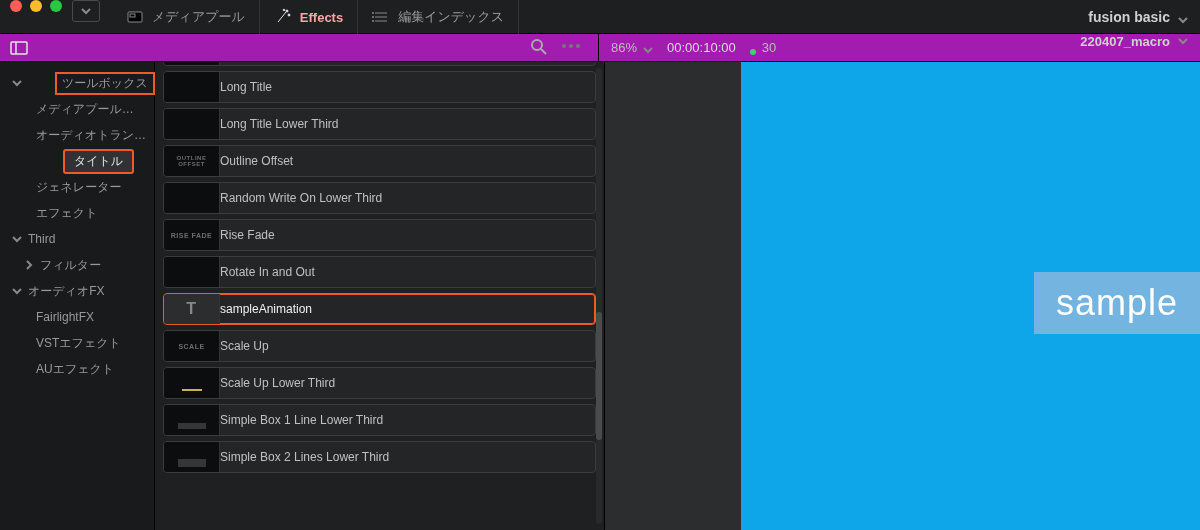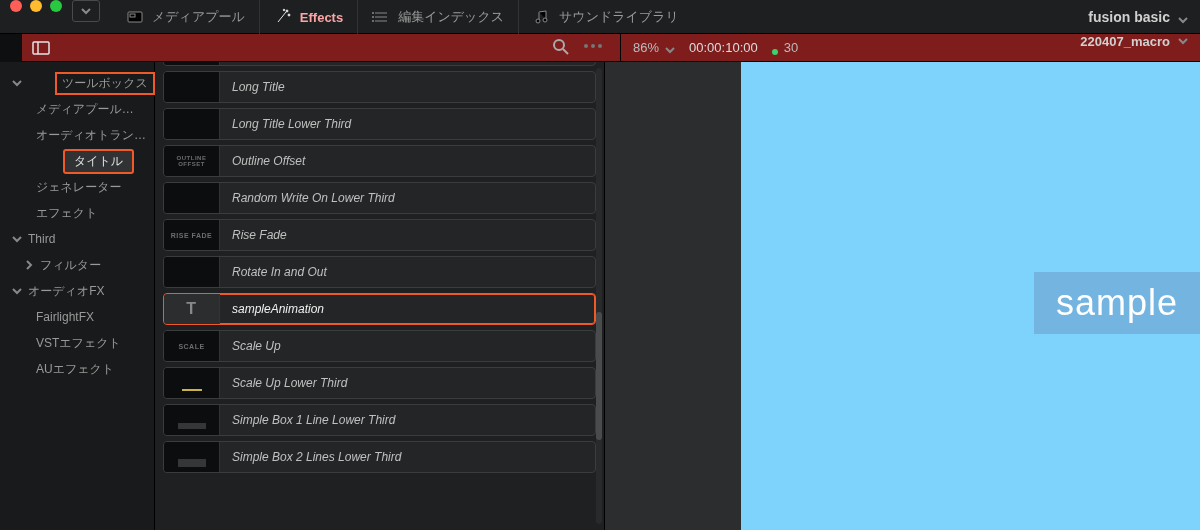--- a/index.html
+++ b/index.html
@@ -15,21 +15,21 @@
   .sq svg { width:12px; height:12px; stroke:#8a8a8a; fill:none; stroke-width:2;}
   .menu-item { display:flex; align-items:center; gap:8px; padding:0 14px; height:34px; font-size:13px; color:#9a9a9a; cursor:pointer; border-right:1px solid #333;}
   .menu-item .micon{ width:18px; height:18px; display:flex; align-items:center; justify-content:center;}
   .menu-item.active { color:#fca5a5;font-weight:bold; }
   .menu-item.active .micon svg *{ stroke:#e5e5e5; }
   .proj { position:absolute; right:12px; top:0; height:34px; display:flex; align-items:center; gap:8px; color:#d0d0d0; font-size:14px; font-weight:600;}
   .chev-sm{ width:10px;height:10px; }
   .chev-sm svg{width:100%;height:100%;stroke:#888;fill:none;stroke-width:2;}
 
   
-  .secbar { display:flex; align-items:center; height:28px; background:#7f1d1d; border-bottom:1px solid #000; position:relative;margin-left:22px;}
+  .secbar { display:flex; align-items:center; height:28px; background:#a21caf; border-bottom:1px solid #000; position:relative;}
   .panelbtn { width:26px; height:22px; margin:0 6px; display:flex; align-items:center; justify-content:center; border:1px solid #transparent; border-radius:3px; cursor:pointer;}
   .panelbtn svg{stroke:#aaa;fill:none;stroke-width:1.5;}
   .panelbtn.active svg{stroke:#e5e5e5;}
   .sec-left{ flex:0 0 598px; display:flex; align-items:center; position:relative; height:100%;}
   .search { position:absolute; right:50px; top:4px; width:18px; height:18px; cursor:pointer;}
   .search svg{stroke:#aaa;fill:none;stroke-width:2;}
   .dots { position:absolute; right:18px; top:10px; display:flex; gap:3px; cursor:pointer;}
   .dots span{width:4px;height:4px;background:#777;border-radius:50%;}
   .sec-right{ flex:1; display:flex; align-items:center; padding:0 12px; border-left:1px solid #000; height:100%; position:relative;}
   .zoom { display:flex; align-items:center; gap:6px; font-size:13px; color:#bbb; margin-right:14px;}
@@ -50,30 +50,30 @@
   .sb-chev svg{width:10px;height:10px;stroke:#888;fill:none;stroke-width:2;}
   .hl-orange{ outline:2px solid #f05a28; outline-offset:-1px;margin-left:28px; }
 
   
   .fxpane { width:450px; background:#1e2021; border-right:1px solid #000; position:relative; padding:0 8px 8px 8px; overflow:hidden;}
   .fxscroll{ position:absolute; right:2px; top:250px; width:6px; height:128px; background:#4a4b4c; border-radius:3px;}
   .fxtrack{ position:absolute; right:2px; top:6px; bottom:6px; width:6px; background:#282a2b; border-radius:3px;}
   .fxrow { display:flex; align-items:center; height:32px; margin-top:5px; border:1px solid #3a3c3d; border-radius:4px; background:#232526; overflow:hidden; cursor:pointer;}
   .fxrow.cut{ margin-top:-28px; }
   .fxthumb{ width:56px; height:100%; background:#0c0d0e; display:flex; align-items:center; justify-content:center; color:#6d6d6d; font-size:7px; letter-spacing:0.5px; text-align:center; border-right:1px solid #333; font-weight:600; flex-shrink:0;}
-  .fxlabel{ padding-left:12px; font-size:12px; color:#c0c0c0;font-style:italic;}
+  .fxlabel{ font-size:12px; color:#c0c0c0;}
   .fxrow.selected{ border:1px solid #f05a28; box-shadow:0 0 0 1px #f05a28 inset;}
   .fxrow.selected .fxlabel{ color:#f0f0f0;}
   .fxrow.selected .fxthumb{ background:#2b2d2e;}
   .fxthumb .tglyph{ font-size:16px; color:#888; font-weight:bold;}
   .fxthumb.outline{ font-size:6px; }
 
   
   .viewer{ flex:1; background:#2b2d2e; position:relative;}
-  .canvas{ position:absolute; left:94px; top:0; right:0; bottom:0; background:#7dd3fc;margin-left:42px;}
+  .canvas{ position:absolute; left:94px; top:0; right:0; bottom:0; background:#0ea5e9;margin-left:42px;}
   .sampletag{ position:absolute; right:0; top:210px; background:#73b4e0; color:#fff; padding:10px 22px; font-size:36px; font-weight:300; letter-spacing:1px;}
 </style>
 </head>
 <body>
 
 <div class="menubar">
   <div class="traffic">
     <div class="dot red"></div>
     <div class="dot yellow"></div>
     <div class="dot green"></div>
@@ -113,31 +113,20 @@
           <line x1="3" y1="9" x2="15" y2="9" stroke="#8a8a8a"></line>
           <line x1="3" y1="13" x2="15" y2="13" stroke="#8a8a8a"></line>
           <circle cx="1" cy="5" r="1" fill="#8a8a8a"></circle>
           <circle cx="1" cy="9" r="1" fill="#8a8a8a"></circle>
           <circle cx="1" cy="13" r="1" fill="#8a8a8a"></circle>
         </svg>
     </span>
     <span>編集インデックス</span>
   </div>
 
-  <div class="menu-item" style="border-right:none">
-    <span class="micon">
-      <svg viewBox="0 0 18 18">
-          <path d="M6 4 v8" stroke="#8a8a8a"></path>
-          <path d="M6 4 L13 3 v8" stroke="#8a8a8a"></path>
-          <circle cx="5" cy="13" r="2" stroke="#8a8a8a"></circle>
-          <circle cx="12" cy="12" r="2" stroke="#8a8a8a"></circle>
-        </svg>
-    </span>
-    <span>サウンドライブラリ</span>
-  </div>
 
   <div class="proj">
     <span>fusion basic</span>
     <span class="chev-sm"><svg viewBox="0 0 10 10">
           <polyline points="1,3 5,7 9,3"></polyline>
         </svg></span>
   </div>
 </div>
 
 <div class="secbar">

